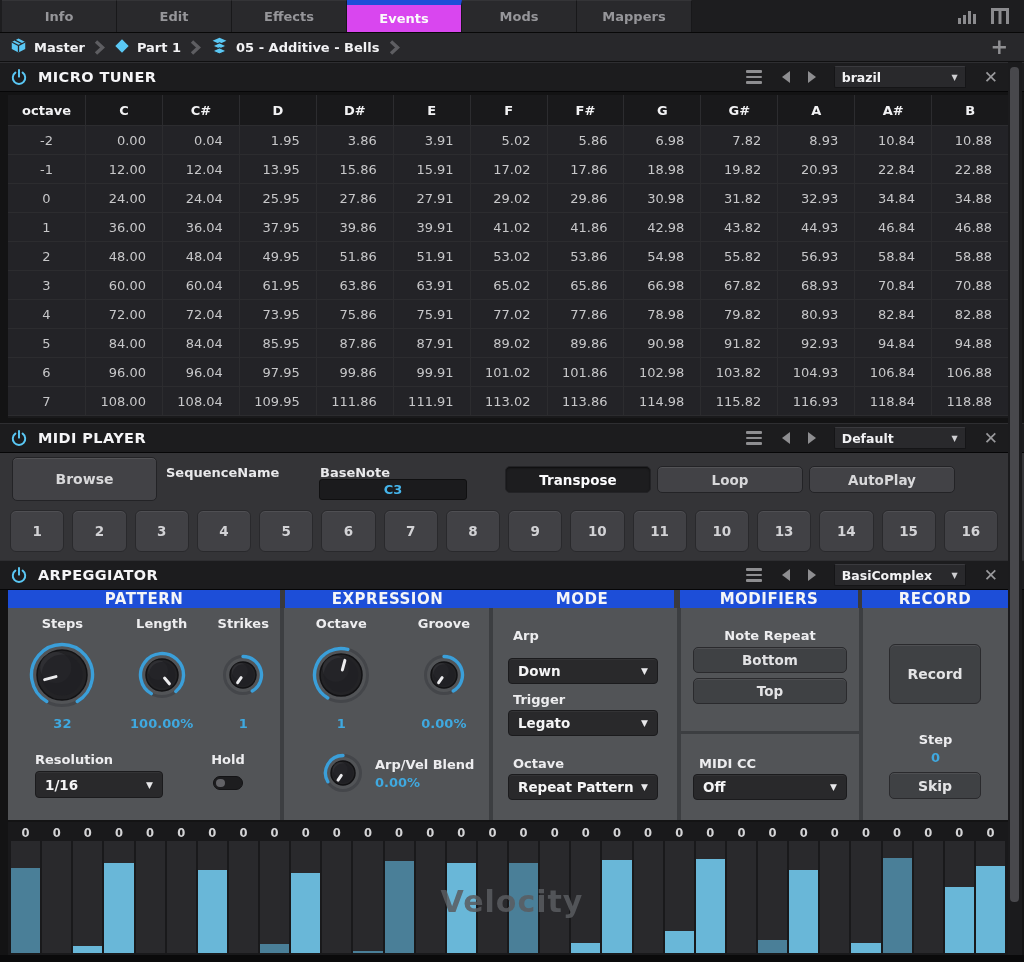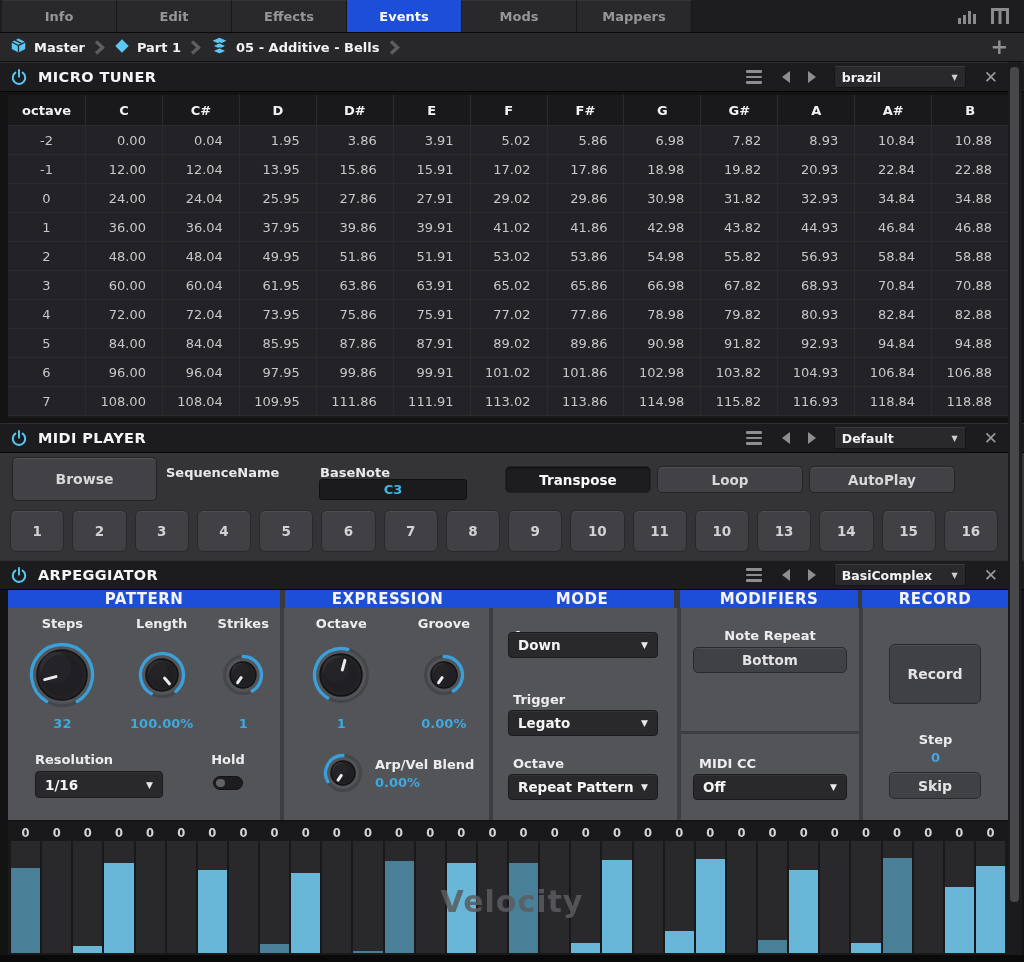--- a/index.html
+++ b/index.html
@@ -6,21 +6,21 @@
   *{box-sizing:border-box;}
   .app{position:relative;width:1024px;height:962px;background:#131314;overflow:hidden;
        font-family:"DejaVu Sans","Liberation Sans",sans-serif;-webkit-font-smoothing:antialiased;}
 
   
   .tabbar{position:absolute;left:0;top:0;width:1024px;height:33px;background:#1d1d1f;
           border-bottom:1px solid #080808;display:flex;align-items:stretch;}
   .tab{width:115px;display:flex;align-items:center;justify-content:center;
        font-size:13px;font-weight:700;color:#96969a;background:#29292c;
        border-right:1px solid #18181a;border-top:1px solid #343437;cursor:default;}
-  .tab.active{background:#1d4ed8;color:#fafafa;border-top:1px solid #1d4ed8;}
+  .tab.active{background:#d946ef;color:#fafafa;border-top:5px solid #1d4ed8;}
   .tabbar .spacer{flex:1;}
   .tabbar-icons{display:flex;align-items:center;gap:10px;padding-right:14px;}
 
   
   .breadcrumb{position:absolute;left:0;top:33px;width:1024px;height:29px;background:#28282b;
               border-bottom:1px solid #101011;display:flex;align-items:center;padding-left:10px;}
   .crumb{display:flex;align-items:center;gap:7px;font-size:13px;font-weight:700;color:#f2f2f4;margin-right:9px;}
   .crumb-sep{margin-right:9px;display:flex;align-items:center;}
   .crumb-plus{position:absolute;right:16px;top:1px;font-size:21px;font-weight:700;color:#8f8f92;line-height:27px;}
 
@@ -550,39 +550,40 @@
             <circle cx="17" cy="16.4" r="7.4399999999999995" fill="#3a3a3e" opacity="0.55"></circle>
             <circle cx="20" cy="20" r="9.84" fill="#202023" opacity="0.7"></circle>
             <line x1="18.279270690946863" y1="22.457456132866977" x2="15.044299589926965" y2="27.077473662656892" stroke="#ececee" stroke-width="3" stroke-linecap="round"></line>
           </svg></div>
       <div class="arp-label" style="position:absolute;left:90px;top:149px;text-align:left;">Arp/Vel Blend</div>
       <div class="kvalue" style="position:absolute;left:90px;top:167px;">0.00%</div>
     </div>
 
     <div class="arp-col" style="left:486px;width:184px;">
       <div class="arp-label" style="position:absolute;left:19px;top:20px;text-align:left;">Arp</div>
-      <div class="dropdown" style="position:absolute;left:14px;top:24px;width:150px;height:26px;">
+      <div class="dropdown" style="position:absolute;left:14px;top:50px;width:150px;height:26px;">
         <span>Down</span>
         <span class="caret">▼</span>
       </div>
       <div class="arp-label" style="position:absolute;left:19px;top:84px;text-align:left;">Trigger</div>
       <div class="dropdown" style="position:absolute;left:14px;top:102px;width:150px;height:26px;">
         <span>Legato</span>
         <span class="caret">▼</span>
       </div>
       <div class="arp-label" style="position:absolute;left:19px;top:148px;text-align:left;">Octave</div>
       <div class="dropdown" style="position:absolute;left:14px;top:166px;width:150px;height:26px;">
         <span>Repeat Pattern</span>
         <span class="caret">▼</span>
       </div>
     </div>
 
     <div class="arp-col" style="left:673px;width:178px;">
       <div class="arp-label" style="position:absolute;left:0;top:20px;width:100%;">Note Repeat</div>
       <div class="sq-btn" style="position:absolute;left:12px;top:39px;width:154px;height:26px;font-size:13.5px;">Bottom</div>
+      <div class="sq-btn" style="position:absolute;left:12px;top:70px;width:154px;height:26px;font-size:13.5px;">Top</div>
       <div style="position:absolute;left:0;top:123px;width:100%;height:3px;background:#3c3e41;"></div>
       <div class="arp-label" style="position:absolute;left:18px;top:148px;text-align:left;">MIDI CC</div>
       <div class="dropdown" style="position:absolute;left:12px;top:166px;width:154px;height:26px;">
         <span>Off</span>
         <span class="caret">▼</span>
       </div>
     </div>
 
     <div class="arp-col" style="left:855px;width:145px;">
       <div class="sq-btn" style="position:absolute;left:26px;top:36px;width:92px;height:60px;font-size:14px;border-radius:6px;">Record</div>

